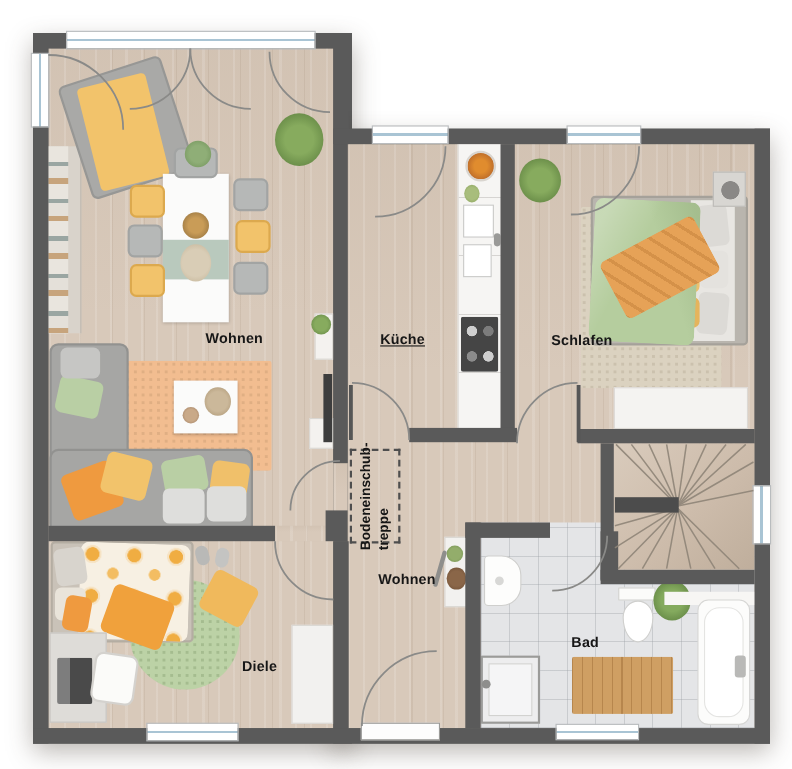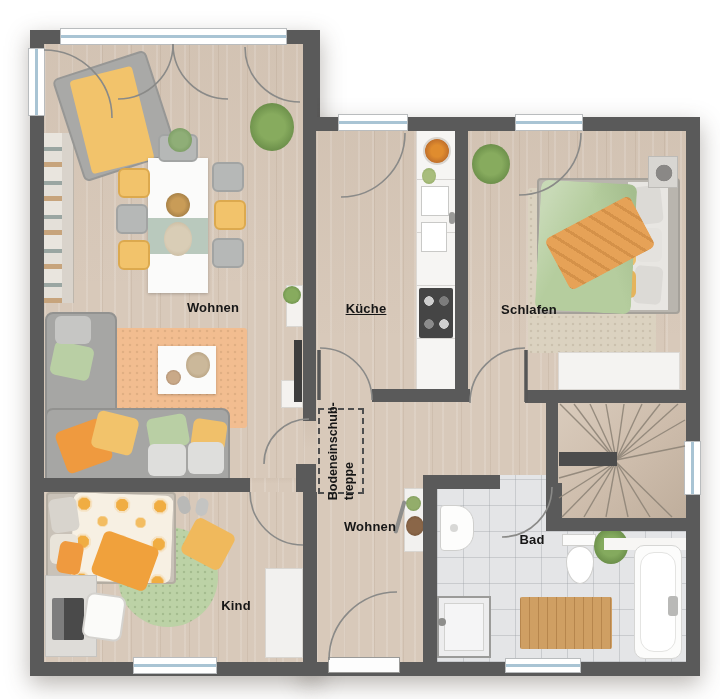--- a/index.html
+++ b/index.html
@@ -230,16 +230,16 @@
     <div class="attic-txt">
       <span>Bodeneinschub-</span>
       <span>treppe</span>
     </div>
   </div>
 
   <div class="lbl" style="left:158px;top:300px;width:110px;">Wohnen</div>
   <div class="lbl" style="left:322px;top:301px;width:88px;text-decoration:underline;">Küche</div>
   <div class="lbl" style="left:455px;top:302px;width:92px;padding-left:28px;">Schlafen</div>
   <div class="lbl" style="left:325px;top:519px;width:90px;">Wohnen</div>
-  <div class="lbl" style="left:502px;top:532px;width:60px;">Bad</div>
-  <div class="lbl" style="left:191px;top:598px;width:90px;">Kind</div>
+  <div class="lbl" style="left:502px;top:576px;width:60px;">Bad</div>
+  <div class="lbl" style="left:191px;top:598px;width:90px;">Diele</div>
 
 </div>
 
 </body></html>

